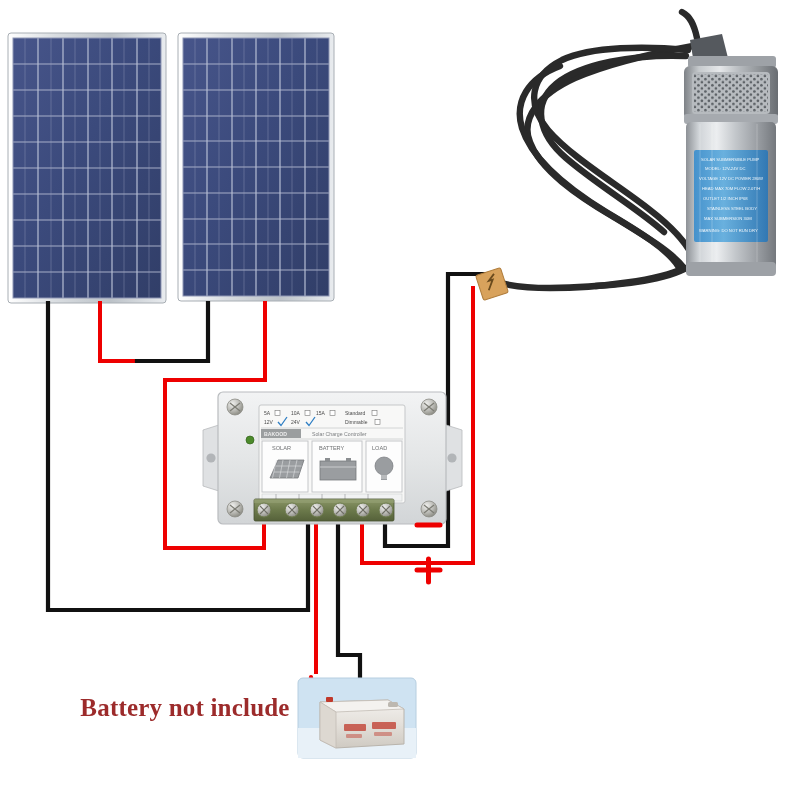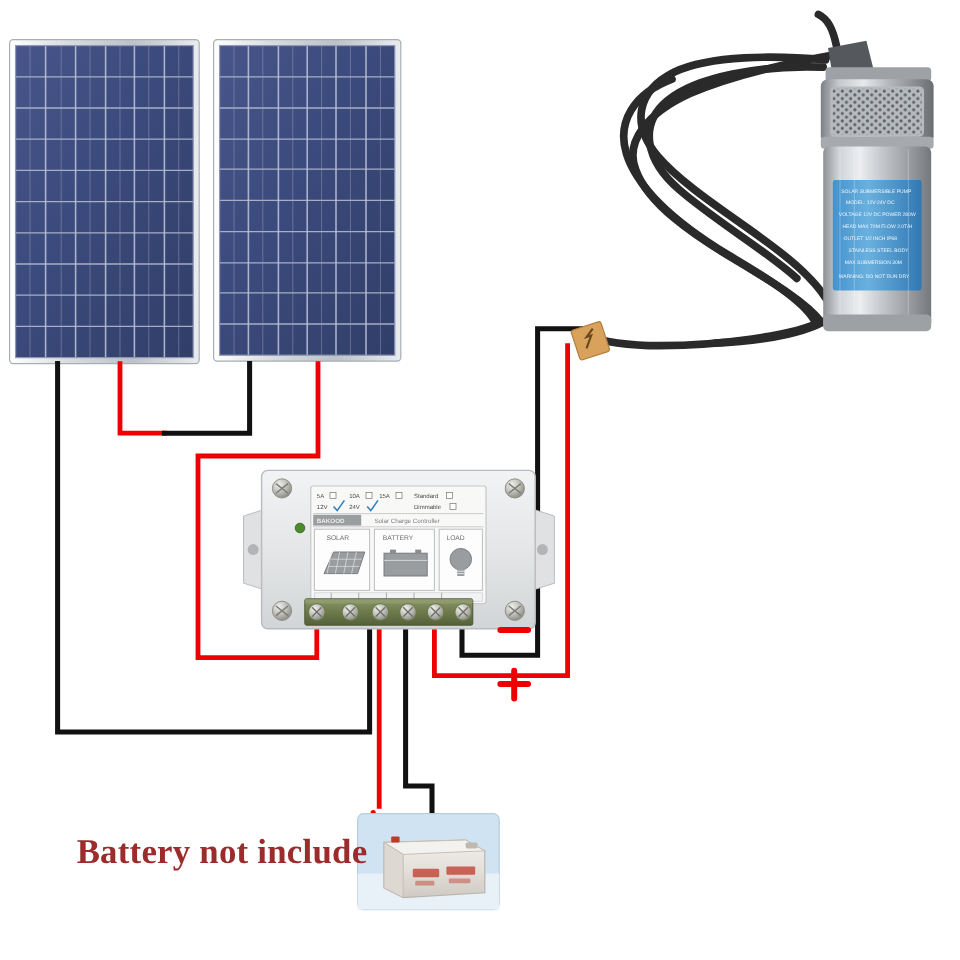--- a/index.html
+++ b/index.html
@@ -7,21 +7,21 @@
   body{width:800px;height:800px;overflow:hidden;
        font-family:"Liberation Sans", sans-serif;}
   #stage{position:relative;width:800px;height:800px;background:#fff;}
   #stage svg.layer{position:absolute;left:0;top:0;width:800px;height:800px;}
   .caption{
     position:absolute;
     left:60px; top:694px;
     width:250px;
     text-align:center;
     font-family:"Liberation Serif", serif;
-    font-size:29px;
+    font-size:25px;
     font-weight:700;
     color:#9c2b2b;
     letter-spacing:0.2px;
     white-space:nowrap;
   }
 </style>
 </head>
 <body>
 
 <div id="stage">

